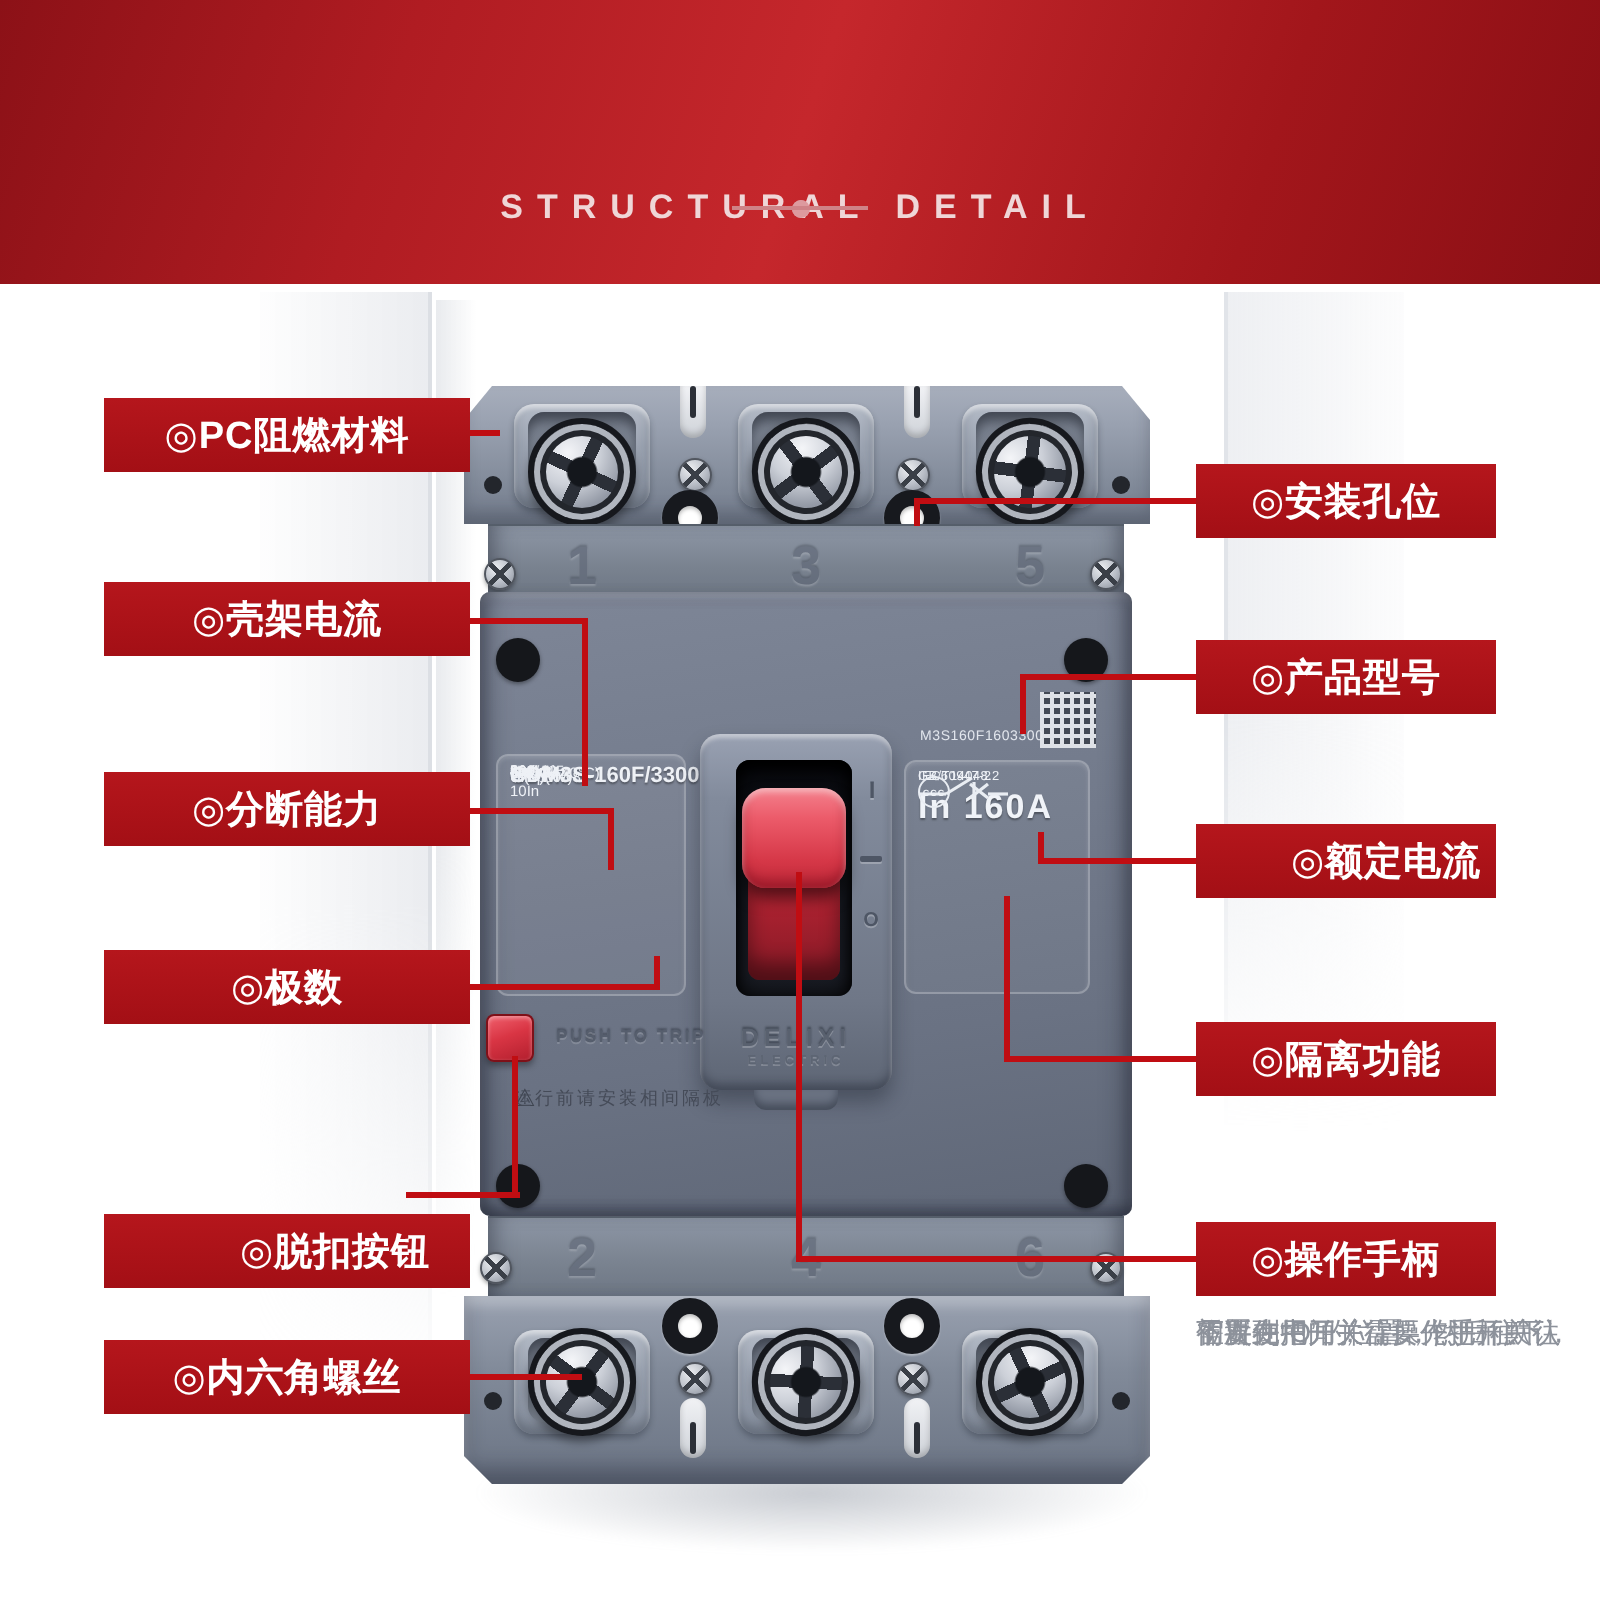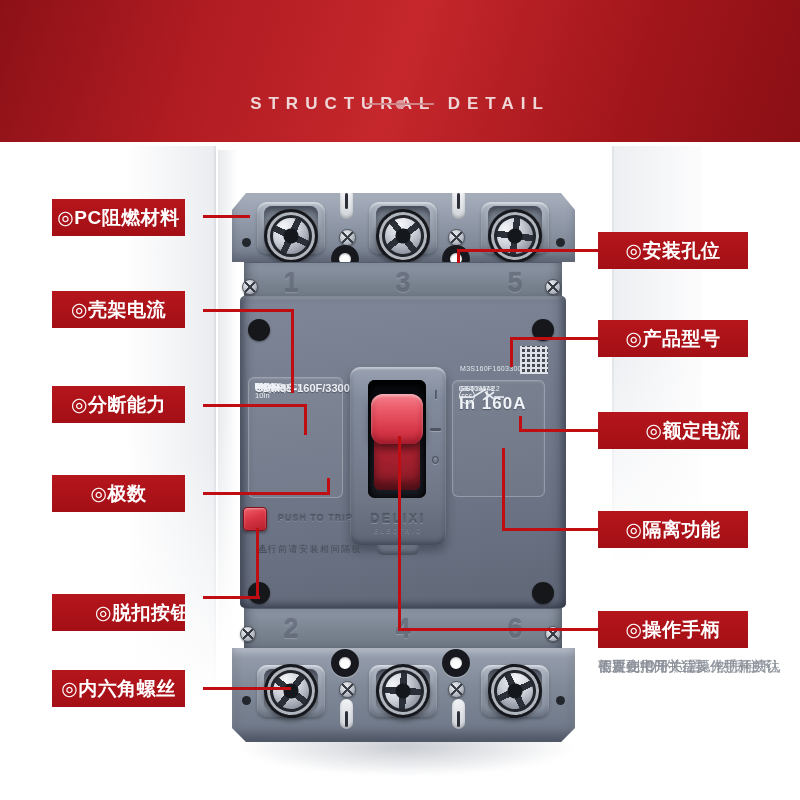--- a/index.html
+++ b/index.html
@@ -159,21 +159,21 @@
   .trip-btn{left:243px;top:507px;width:24px;height:24px;border-radius:4px;border:1px solid #7e1119;
      background:linear-gradient(160deg,#f0606d 0%,#d93544 45%,#b31f2e 100%);
      box-shadow:0 2px 3px rgba(0,0,0,.35),inset 0 1px 2px rgba(255,255,255,.4);}
   .trip-lbl{left:278px;top:513px;font-size:8.5px;font-weight:700;letter-spacing:1.3px;color:#565e6d;white-space:nowrap;
      text-shadow:0 1px 0 rgba(255,255,255,.16),0 -1px 1px rgba(20,25,35,.4);}
   .warn{left:257px;top:549px;display:flex;align-items:center;white-space:nowrap;}
   .warn .wi{position:static;font-size:12px;color:#3e4450;margin-right:5px;line-height:14px;}
   .warn .wt{position:static;font-size:9px;letter-spacing:1.5px;color:#454b58;font-weight:400;}
 
   
-  .co{width:133px;height:37px;background:linear-gradient(180deg,#b5161c,#a30f15);color:#fff;
+  .co{width:183px;height:37px;background:linear-gradient(180deg,#b5161c,#a30f15);color:#fff;
       display:flex;align-items:center;justify-content:center;font-size:19px;font-weight:700;
       letter-spacing:.5px;white-space:nowrap;z-index:50;}
   .co.r{width:150px;}
   .rl{background:#c00d12;z-index:40;}
   .note{left:598px;top:658px;width:160px;z-index:50;color:#8d929b;font-size:14px;line-height:17.5px;}
   .note div{position:static;white-space:nowrap;}
 </style>
 </head>
 <body>
 
@@ -346,21 +346,21 @@
   <div class="rl" style="left:519px;top:416px;width:3px;height:16px;"></div>
   <div class="rl" style="left:503px;top:528px;width:95px;height:3px;"></div>
   <div class="rl" style="left:502px;top:448px;width:3px;height:83px;"></div>
   <div class="rl" style="left:399px;top:628px;width:199px;height:3px;"></div>
   <div class="rl" style="left:398px;top:436px;width:3px;height:195px;"></div>
 
   <div class="co" style="left:52px;top:199px;">◎PC阻燃材料</div>
   <div class="co" style="left:52px;top:291px;">◎壳架电流</div>
   <div class="co" style="left:52px;top:386px;">◎分断能力</div>
   <div class="co" style="left:52px;top:475px;">◎极数</div>
-  <div class="co" style="left:52px;top:594px;padding-left:48px;">◎脱扣按钮</div>
+  <div class="co" style="left:52px;top:607px;padding-left:48px;">◎脱扣按钮</div>
   <div class="co" style="left:52px;top:670px;">◎内六角螺丝</div>
 
   <div class="co r" style="left:598px;top:232px;">◎安装孔位</div>
   <div class="co r" style="left:598px;top:320px;">◎产品型号</div>
   <div class="co r" style="left:598px;top:412px;padding-left:40px;">◎额定电流</div>
   <div class="co r" style="left:598px;top:511px;">◎隔离功能</div>
   <div class="co r" style="left:598px;top:611px;">◎操作手柄</div>
 
   <div class="note">
     <div>初次使用开关，操作手柄默认</div>

